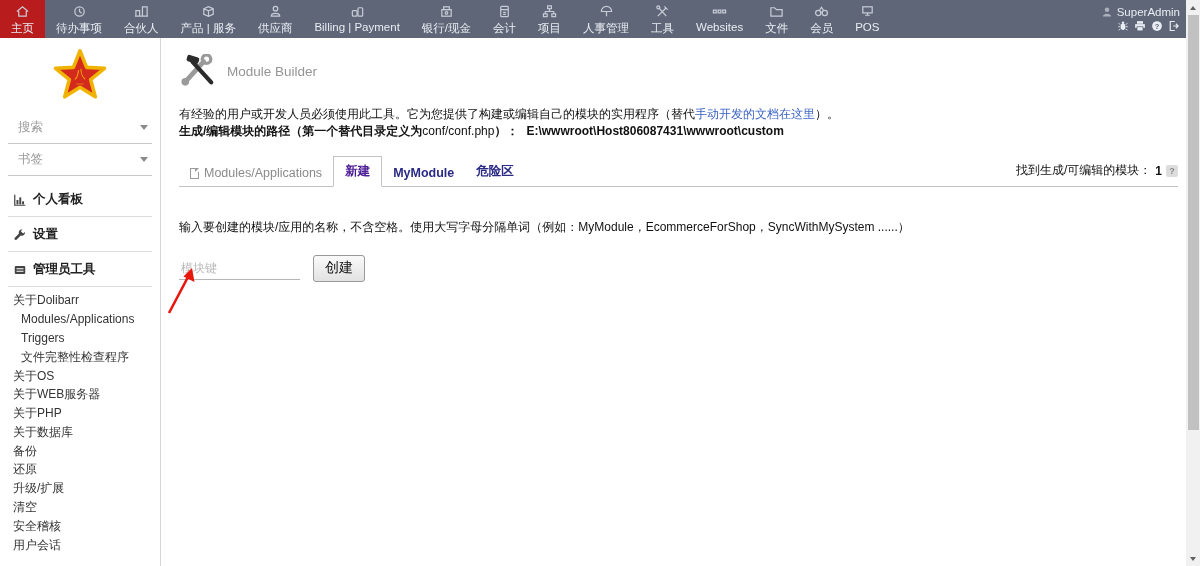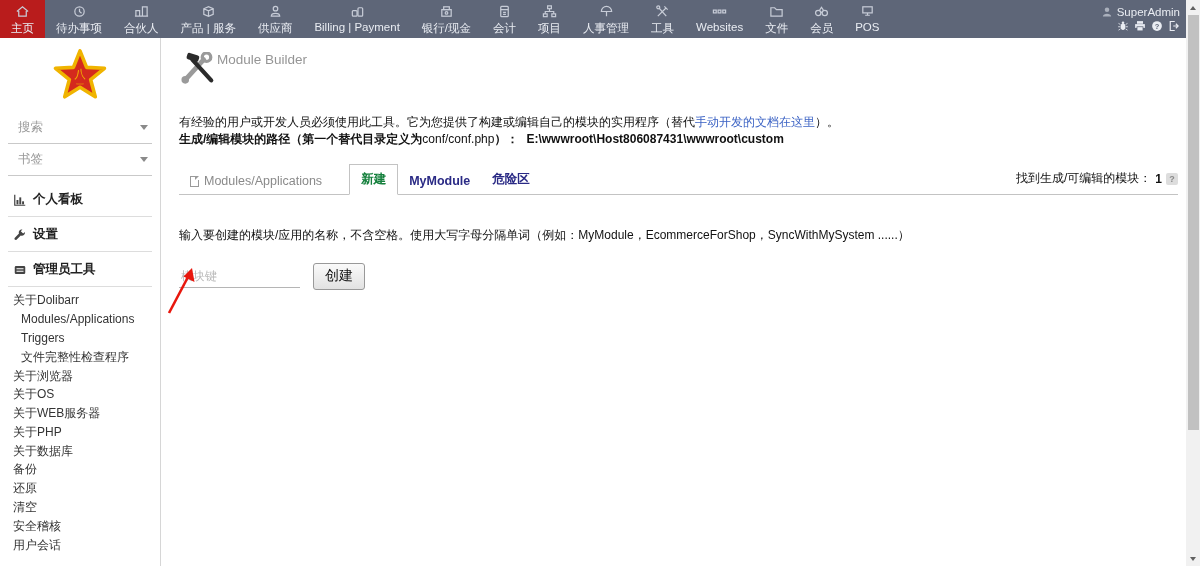--- a/index.html
+++ b/index.html
@@ -47,33 +47,33 @@
   .side-section { margin:0 8px; padding:9px 0 8px 5px; display:flex; align-items:center; gap:6px;
     font-size:12.5px; font-weight:bold; color:#222; border-bottom:1px solid #ddd; cursor:pointer; }
   .side-section svg { width:14px; height:14px; }
   .side-menu { margin-top:4px; }
   .side-item { font-size:12px; color:#333; padding:2.4px 4px 2.4px 13px; line-height:14px;
     cursor:pointer; white-space:nowrap; }
   .side-item.sub { padding-left:21px; }
 
   
   .main { flex:1; padding:14px 22px 0 18px; position:relative; }
-  .mb-header { display:flex; height:38px; }
+  .mb-header { display:flex; align-items:center; gap:10px; height:38px; }
   .mb-title { color:#959595; font-size:13.5px; }
-  .desc { margin-top:24px; font-size:12px; color:#111; line-height:17px; }
+  .desc { margin-top:16px; font-size:12px; color:#111; line-height:17px; }
   .desc a { color:#3b62c4; text-decoration:none; cursor:pointer; }
   .desc-bold { font-weight:bold; }
   .desc-bold .plain { font-weight:normal; }
   .desc-path { font-weight:bold; margin-left:8px; }
 
   .tab-row { display:flex; align-items:flex-end; margin-top:16px; border-bottom:1px solid #c3c3c3; }
   .tab { font-size:12.5px; padding:6px 11px; cursor:pointer; white-space:nowrap; }
   .tab-disabled { color:#8a8a8a; display:flex; align-items:center; gap:5px; }
-  .tab.active { font-weight:bold; color:#15803d; border:1px solid #c3c3c3; border-bottom:1px solid #fff;
-    margin-bottom:-1px; background:#fff;margin-left:16px; }
+  .tab.active { font-weight:bold; color:#4c1d95; border:1px solid #c3c3c3; border-bottom:1px solid #fff;
+    margin-bottom:-1px; background:#fff; }
   .tab.link { font-weight:bold; color:#2a2a85; }
   .tab-counter { margin-left:auto; font-size:12px; color:#111; display:flex; align-items:center;
     gap:4px; padding-bottom:7px; }
   .tab-counter b { font-weight:bold; }
   .help-badge { display:inline-flex; width:12px; height:12px; background:#ddd; border-radius:2px;
     color:#8a8a8a; font-size:9px; font-weight:bold; align-items:center; justify-content:center; cursor:pointer; }
 
   .instruction { margin-top:32px; font-size:12px; color:#111; }
   .form-row { margin-top:19px; display:flex; align-items:center; }
   .key-input { width:121px; border:none; border-bottom:1px solid #b5b5b5; font-size:12px;
@@ -277,27 +277,27 @@
           <path d="M4 6.5 h8 M4 9.5 h8" stroke="#fff" stroke-width="1.2"></path>
         </svg>
       <span>管理员工具</span>
     </div>
 
     <div class="side-menu">
       <div class="side-item">关于Dolibarr</div>
       <div class="side-item sub">Modules/Applications</div>
       <div class="side-item sub">Triggers</div>
       <div class="side-item sub">文件完整性检查程序</div>
-      <div class="side-item">关于浏览器</div>
       <div class="side-item">关于OS</div>
       <div class="side-item">关于WEB服务器</div>
       <div class="side-item">关于PHP</div>
       <div class="side-item">关于数据库</div>
       <div class="side-item">备份</div>
       <div class="side-item">还原</div>
+      <div class="side-item">升级/扩展</div>
       <div class="side-item">清空</div>
       <div class="side-item">安全稽核</div>
       <div class="side-item">用户会话</div>
 
     </div>
   </div>
 
   <div class="main">
 
     <div class="mb-header">

